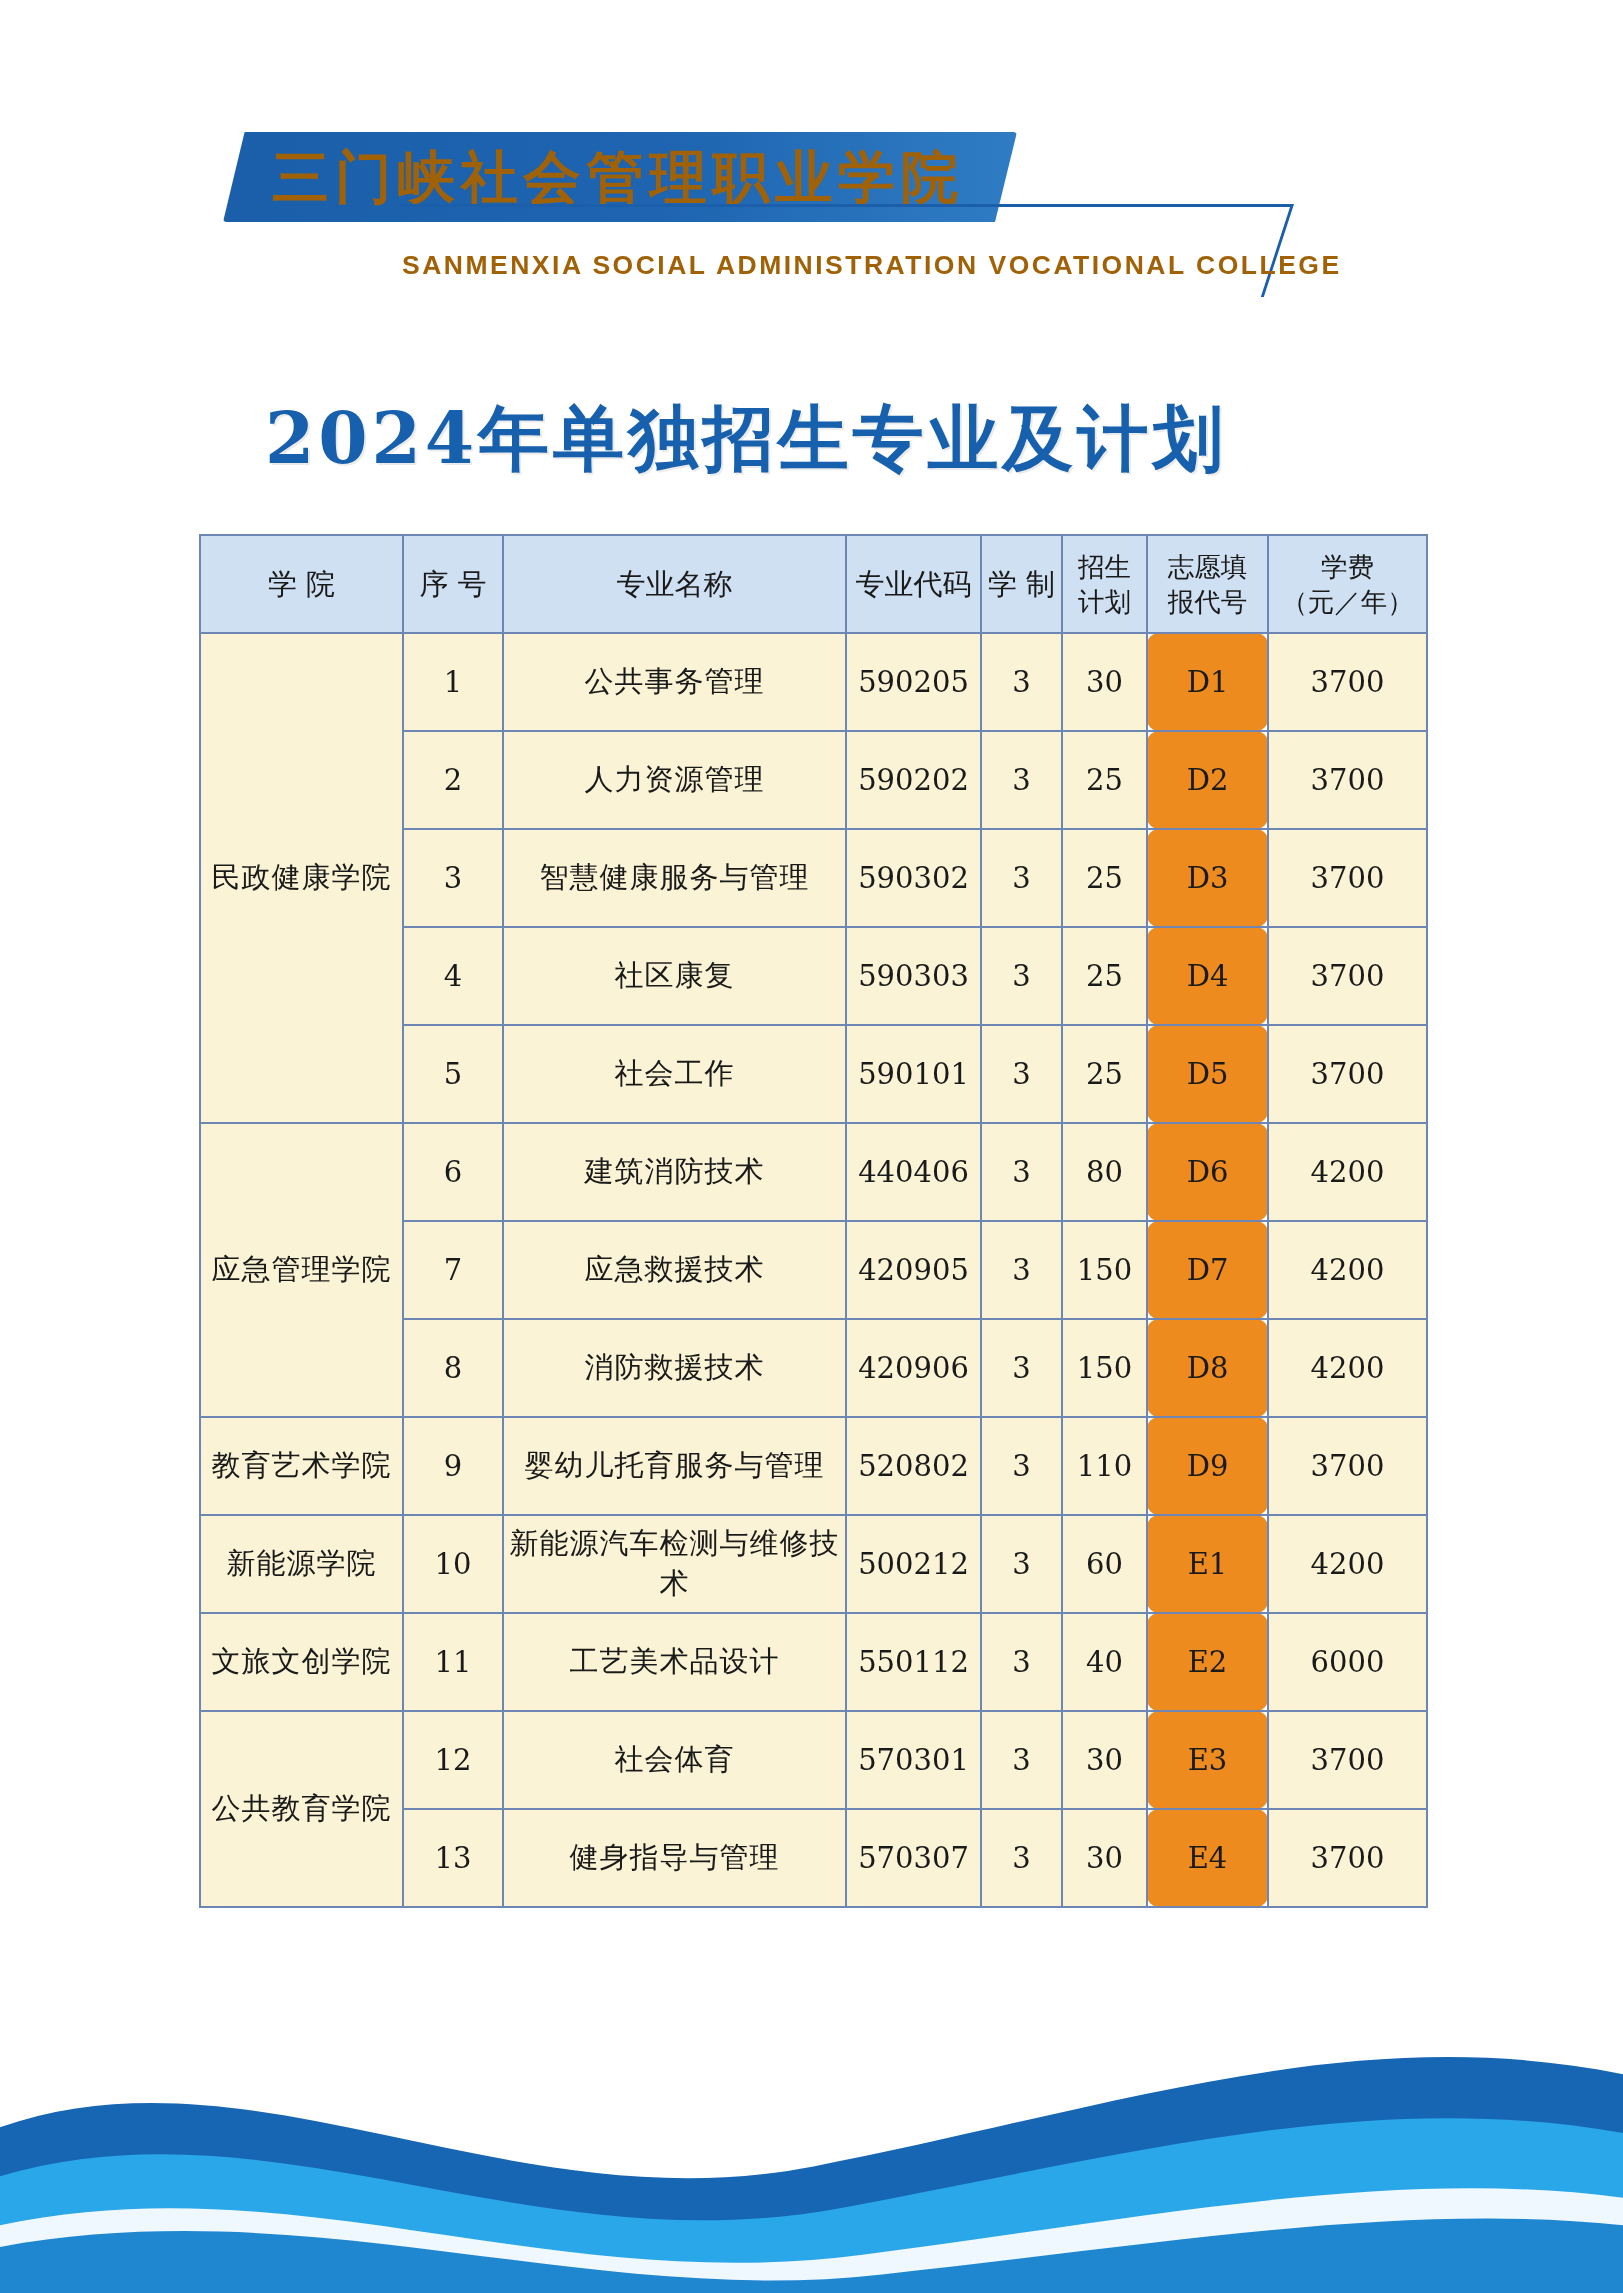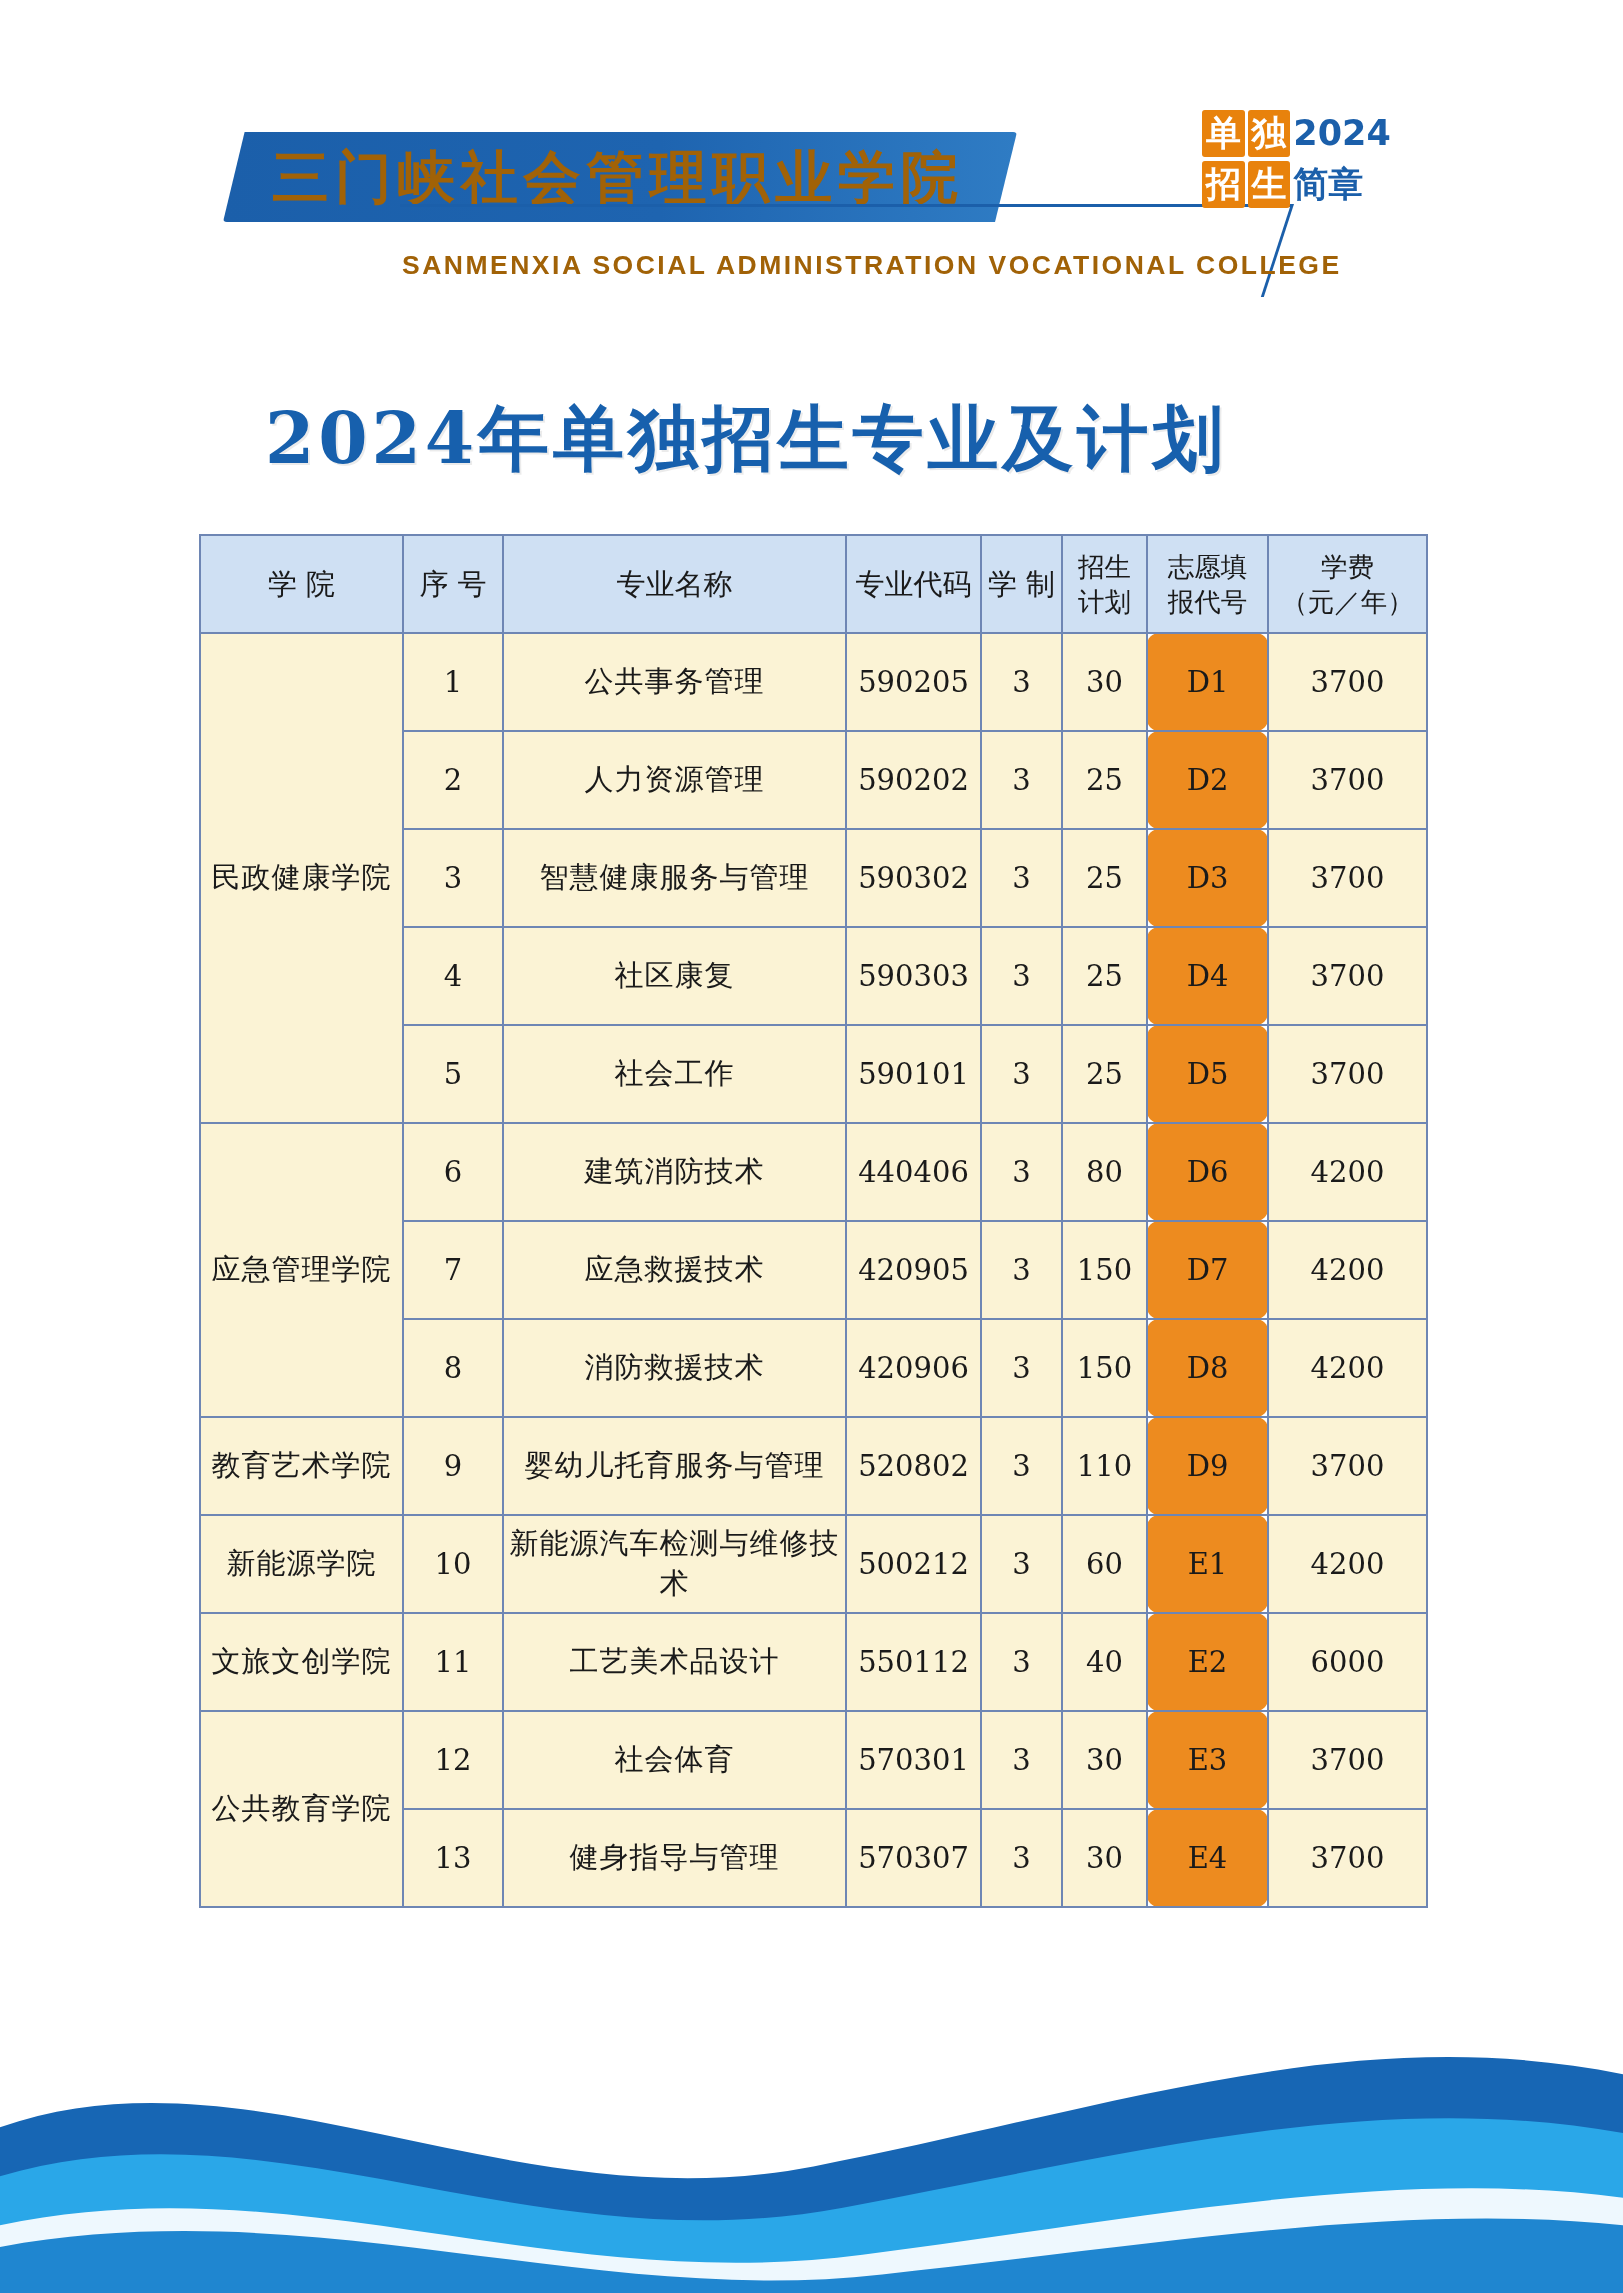--- a/index.html
+++ b/index.html
@@ -208,28 +208,20 @@
 
   <div class="logo-banner">
     <div class="shape"></div>
     <div class="logo-text">三门峡社会管理职业学院</div>
   </div>
 
   <div class="header-rule"></div>
 
   <div class="en-name">SANMENXIA SOCIAL ADMINISTRATION VOCATIONAL COLLEGE</div>
 
-  <div class="badge">
-    <div class="row row1">
-      <span class="hl">单</span><span class="hl">独</span><span class="blue">2024</span>
-    </div>
-    <div class="row row2">
-      <span class="hl">招</span><span class="hl">生</span><span class="blue">简章</span>
-    </div>
-  </div>
 </div>
 
 <div class="page-title">2024年单独招生专业及计划</div>
 
 <div class="table-wrap">
   <table class="plan">
     <colgroup>
       <col class="c-college">
         <col class="c-idx">
         <col class="c-major">

